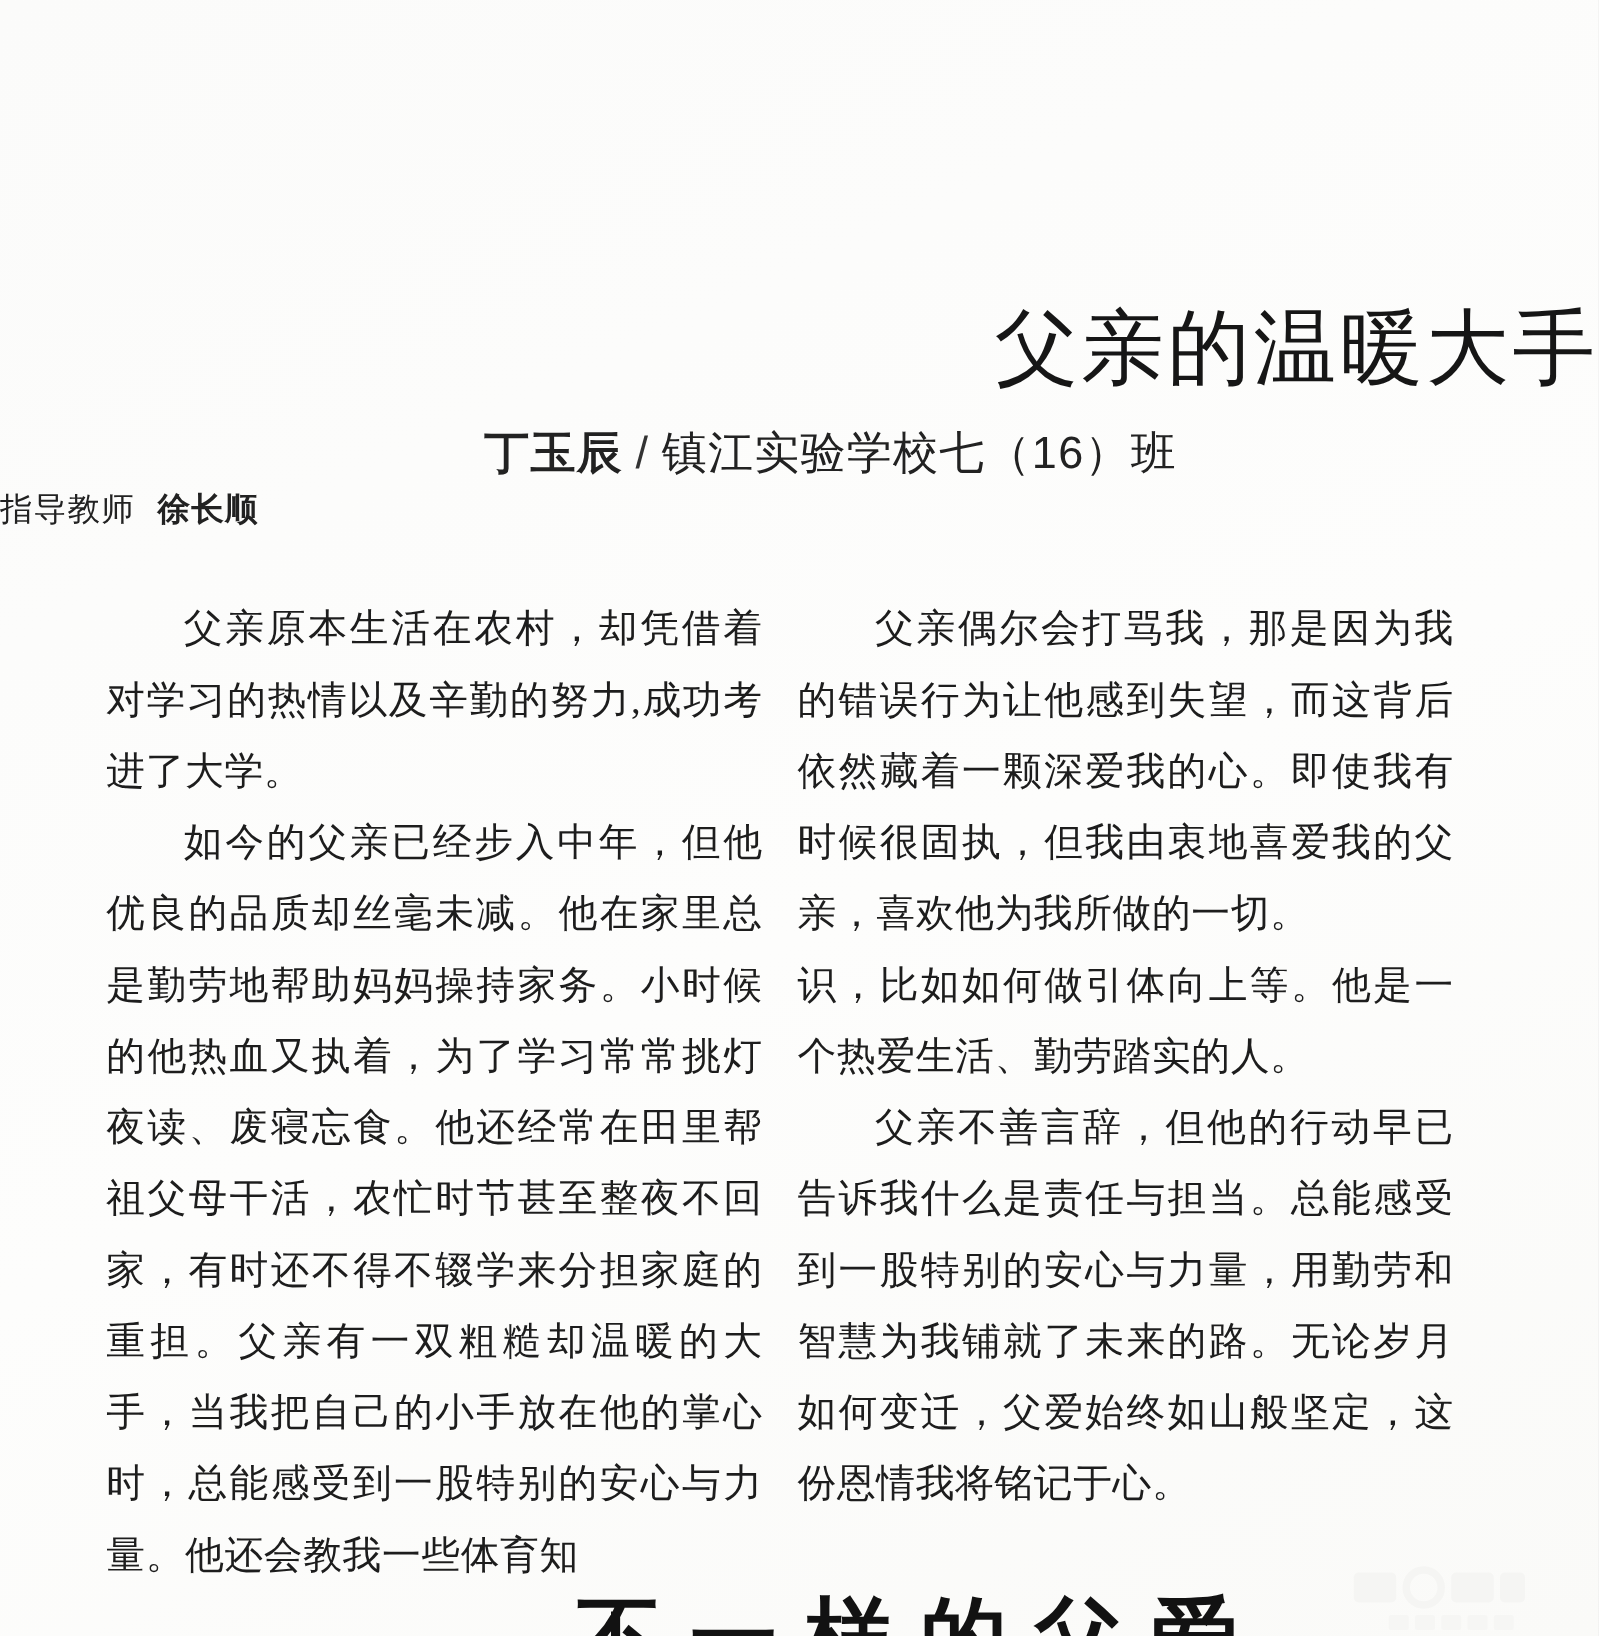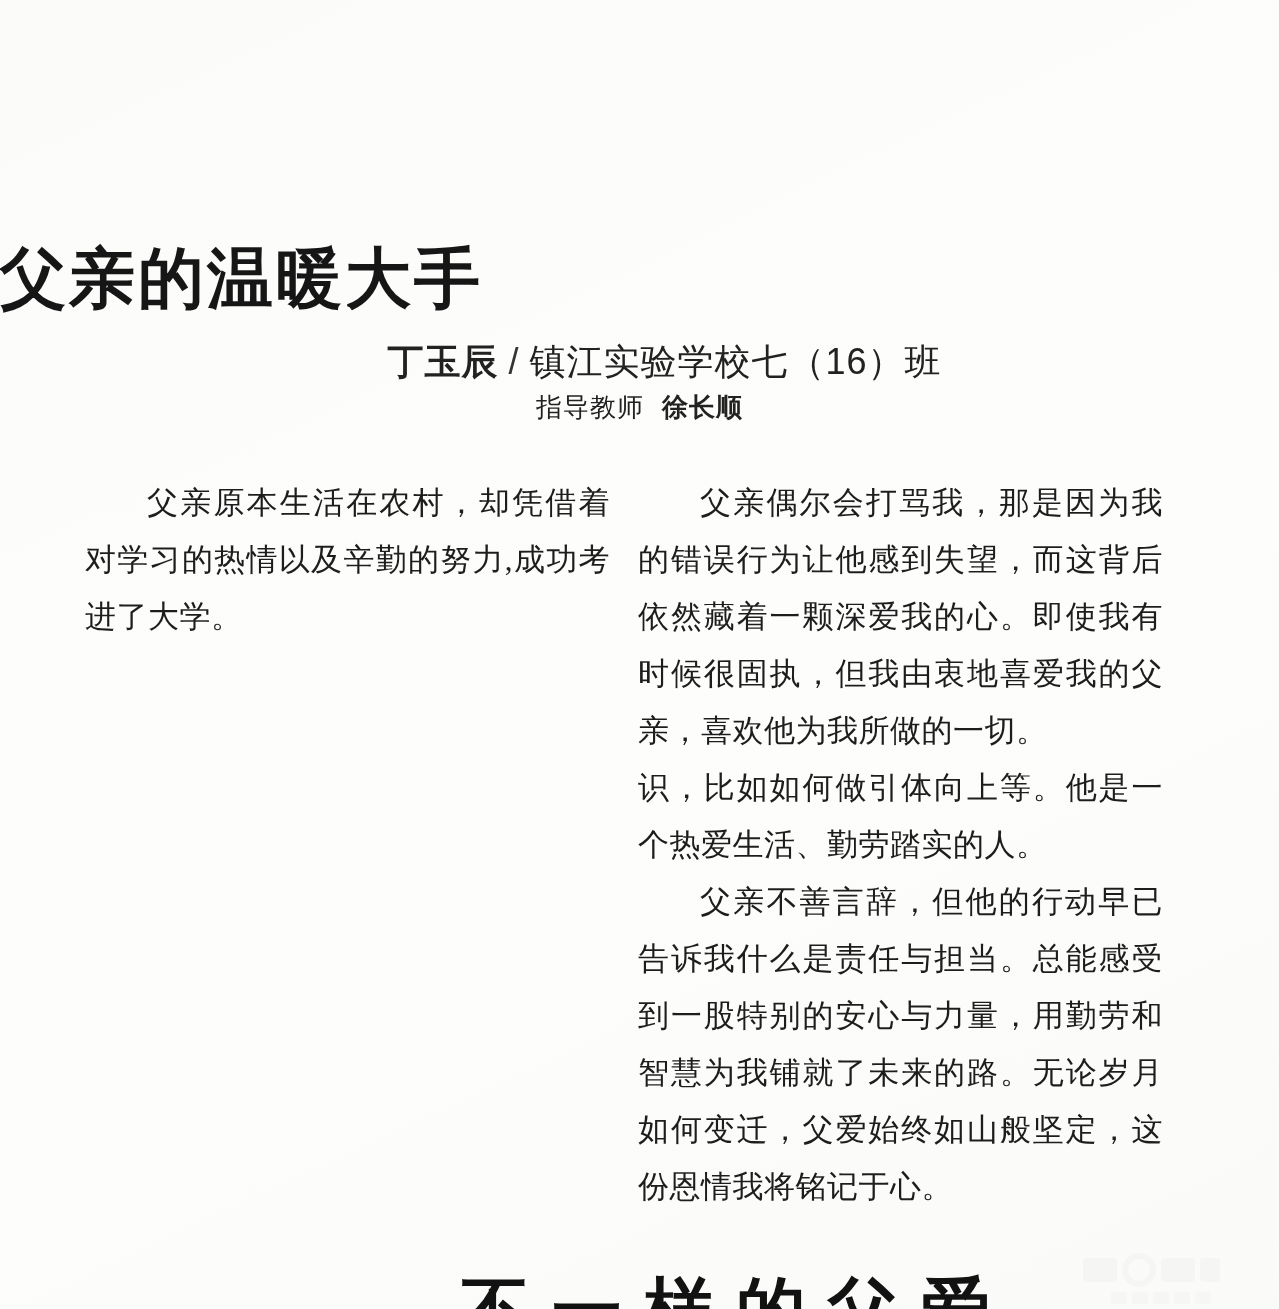--- a/index.html
+++ b/index.html
@@ -37,23 +37,23 @@
     color: #111;
   }
 
   
   .title {
     position: absolute;
     top: 234px;
     left: 0;
     width: 100%;
     margin: 0;
-    text-align: left;
+    text-align: right;
     font-size: 66px;
-    font-weight: 700;
+    font-weight: 400;
     letter-spacing: 3px;
     color: #161616;
   }
   .byline {
     position: absolute;
     top: 338px;
     left: 0;
     width: 100%;
     text-align: center;
     font-size: 36px;
@@ -61,21 +61,20 @@
     letter-spacing: 1px;
     padding-left: 25px;
   }
   .byline .author { font-weight: 700; }
   .byline .sep { margin: 0 10px; color: #333; }
   .teacher-line {
     position: absolute;
     top: 390px;
     left: 0;
     width: 100%;
-    text-align: center;
     font-size: 26px;
     color: #222;
     letter-spacing: 1px;
   }
   .teacher-line .teacher-name { font-weight: 700; margin-left: 18px; }
 
   
   .body-columns {
     position: absolute;
     top: 474px;
@@ -147,20 +146,21 @@
     <span class="author">丁玉辰</span><span class="sep">/</span><span>镇江实验学校七（16）班</span>
   </div>
 
   <div class="teacher-line">
     <span>指导教师</span><span class="teacher-name">徐长顺</span>
   </div>
 
   <div class="body-columns">
     <div class="col">
       <p class="para indent">父亲原本生活在农村，却凭借着对学习的热情以及辛勤的努力,成功考进了大学。</p>
+      <p class="para indent">如今的父亲已经步入中年，但他优良的品质却丝毫未减。他在家里总是勤劳地帮助妈妈操持家务。小时候的他热血又执着，为了学习常常挑灯夜读、废寝忘食。他还经常在田里帮祖父母干活，农忙时节甚至整夜不回家，有时还不得不辍学来分担家庭的重担。父亲有一双粗糙却温暖的大手，当我把自己的小手放在他的掌心时，总能感受到一股特别的安心与力量。他还会教我一些体育知</p>
     </div>
     <div class="col">
       <p class="para indent">父亲偶尔会打骂我，那是因为我的错误行为让他感到失望，而这背后依然藏着一颗深爱我的心。即使我有时候很固执，但我由衷地喜爱我的父亲，喜欢他为我所做的一切。</p>
       <p class="para">识，比如如何做引体向上等。他是一个热爱生活、勤劳踏实的人。</p>
       <p class="para indent">父亲不善言辞，但他的行动早已告诉我什么是责任与担当。总能感受到一股特别的安心与力量，用勤劳和智慧为我铺就了未来的路。无论岁月如何变迁，父爱始终如山般坚定，这份恩情我将铭记于心。</p>
     </div>
   </div>
 
   <div class="next-title-clip">
     <div class="next-title">不一样的父爱</div>

